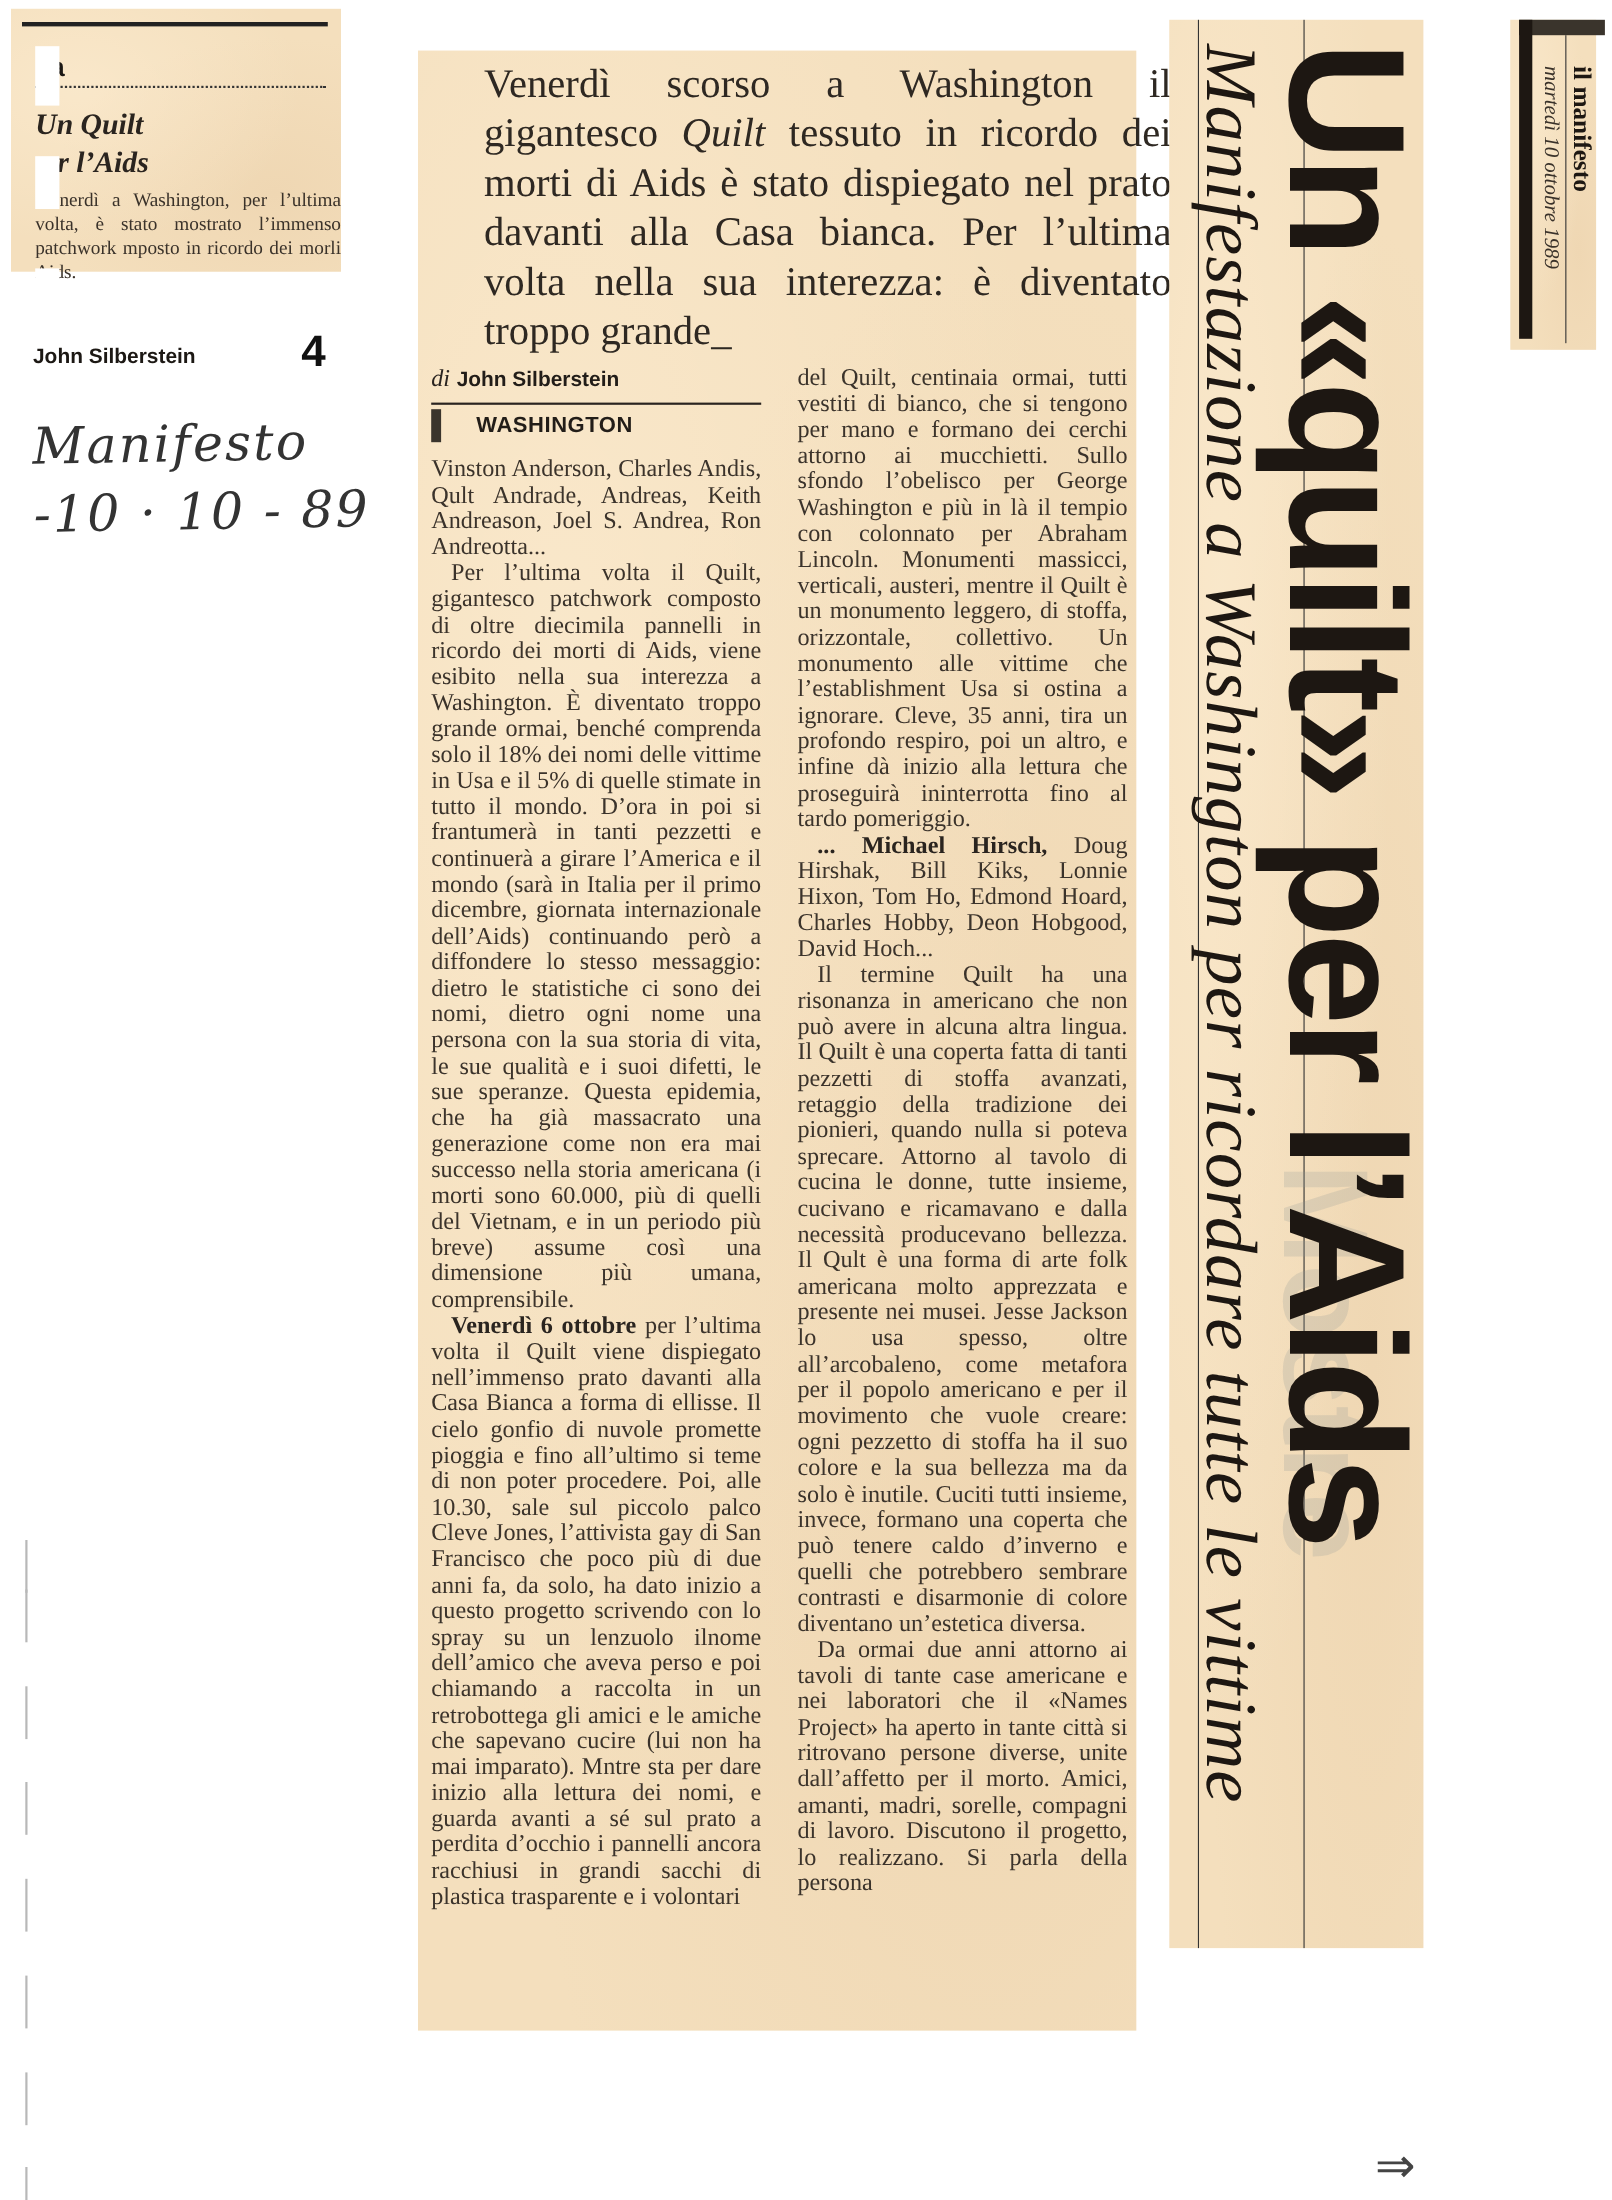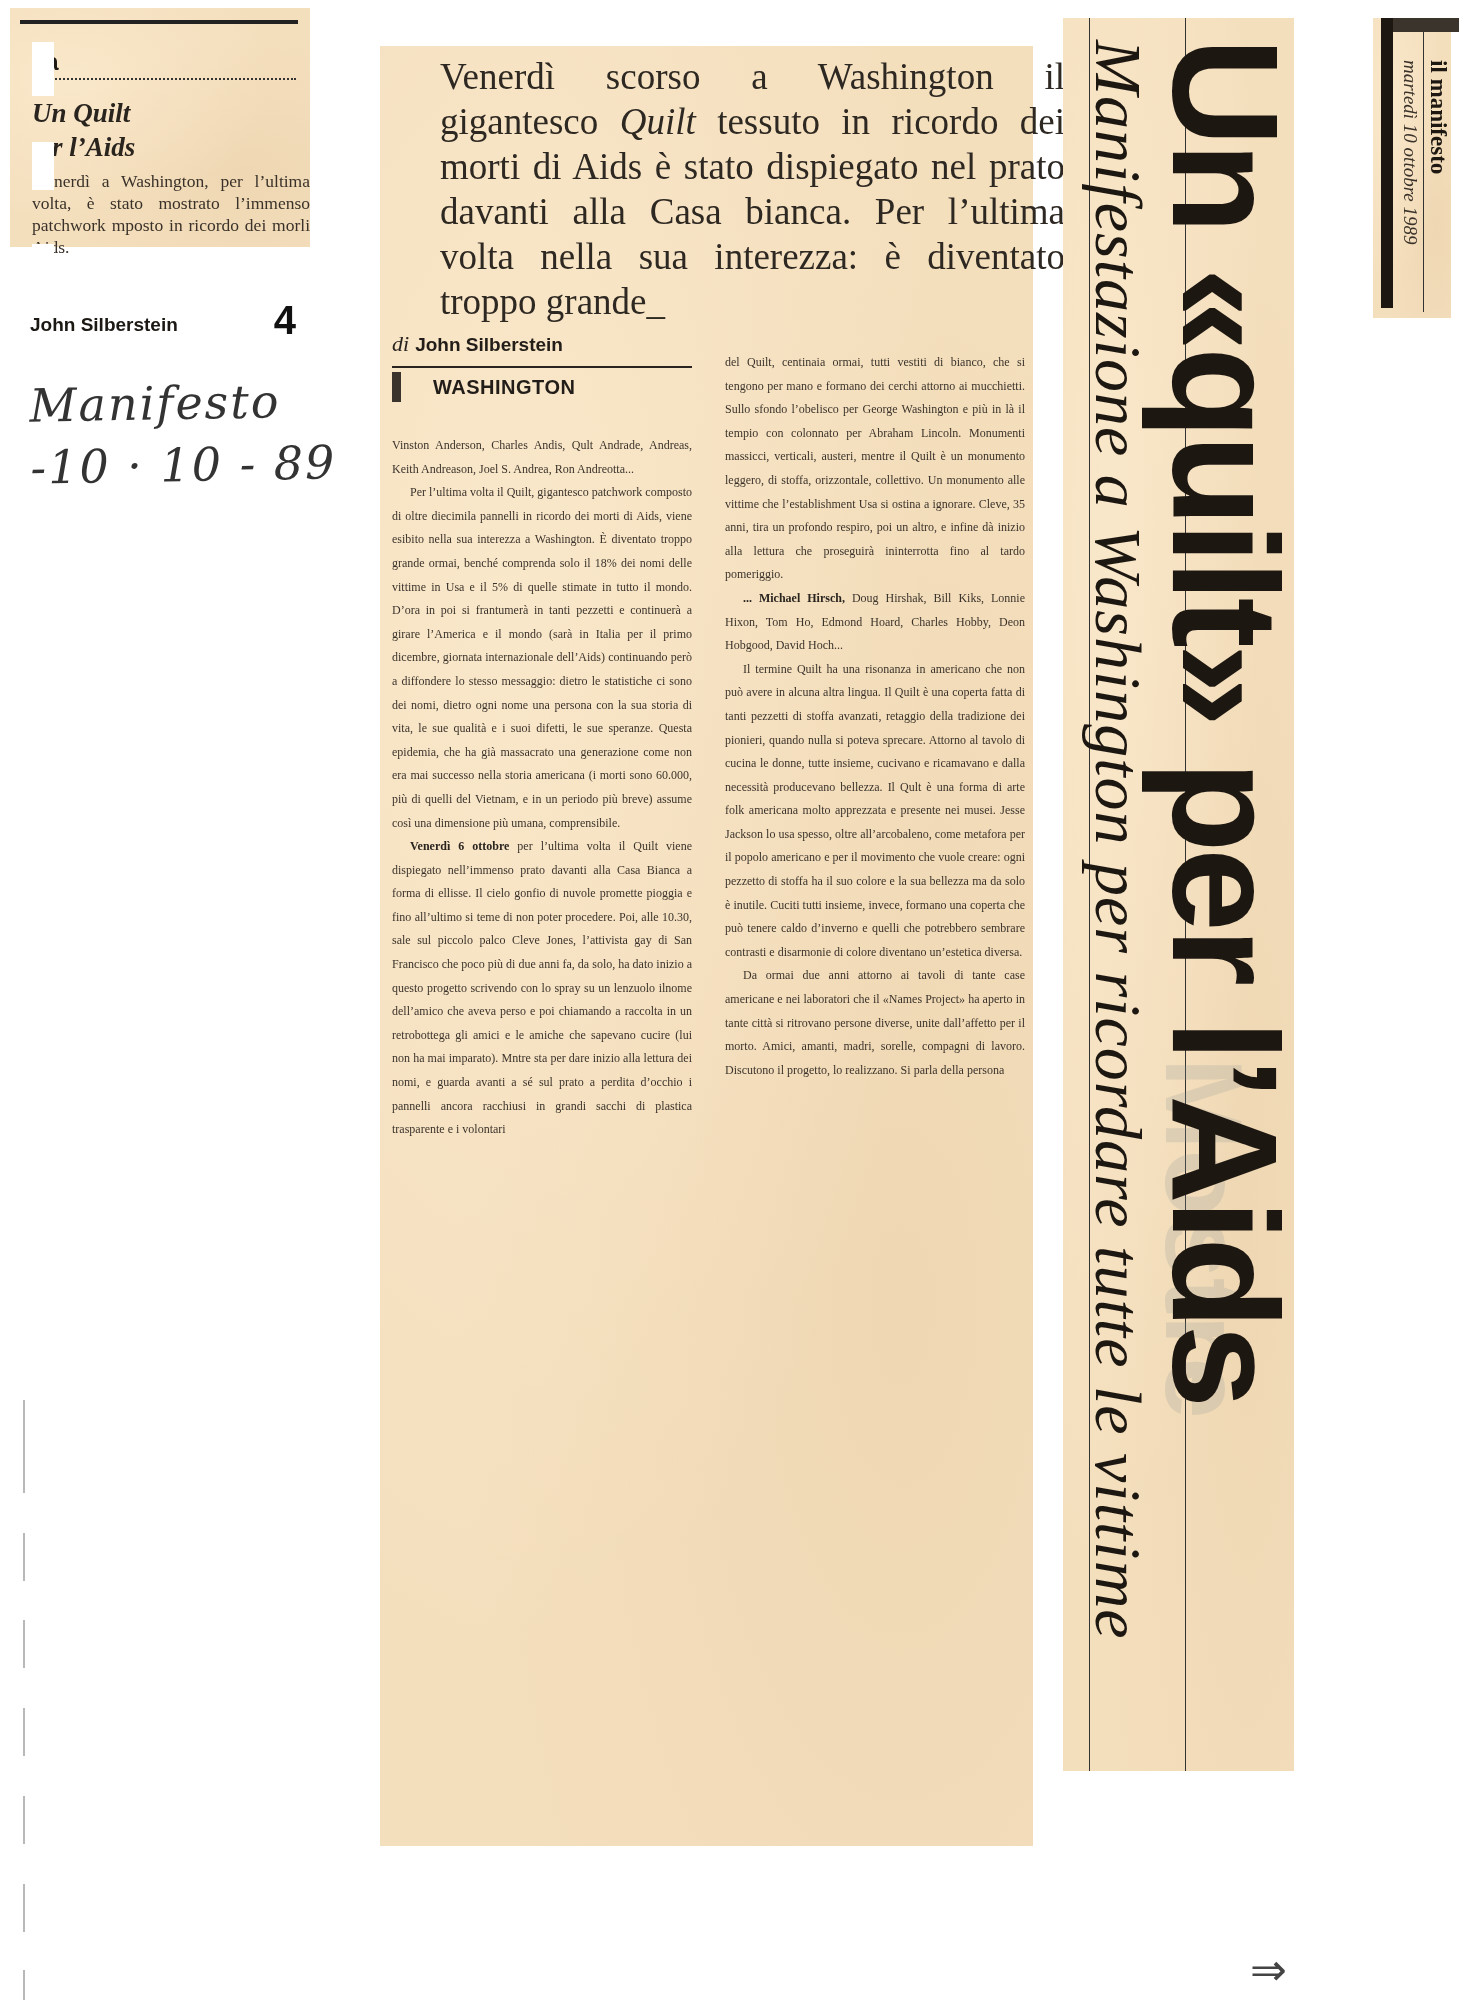--- a/index.html
+++ b/index.html
@@ -69,22 +69,22 @@
     #article { left: 380px; top: 46px; width: 653px; height: 1800px; }
     #article .lead {
       position: absolute; left: 12px; top: 8px; width: 625px;
       font-size: 37px; line-height: 45px; color: #2e2822;
       text-align: justify;
       margin-left: 48px;
     }
     #article .lead em { font-style: italic; }
     .col {
       position: absolute; width: 300px;
-      font-size: 12px; line-height: 23.6px; color: #3b332b;
-      text-align: justify; hyphens: manual; margin-top: 20px;
+      font-size: 22px; line-height: 23.6px; color: #3b332b;
+      text-align: justify; hyphens: manual;
     }
     .col p { margin: 0; }
     .col p.indent { text-indent: 18px; }
     .col strong { font-weight: bold; color: #2a241f; }
     #col-left { left: 12px; top: 368px; }
     #col-right { left: 345px; top: 285px; }
 
     .article-byline {
       position: absolute; left: 12px; top: 285px; width: 300px;
       font-size: 19px;

